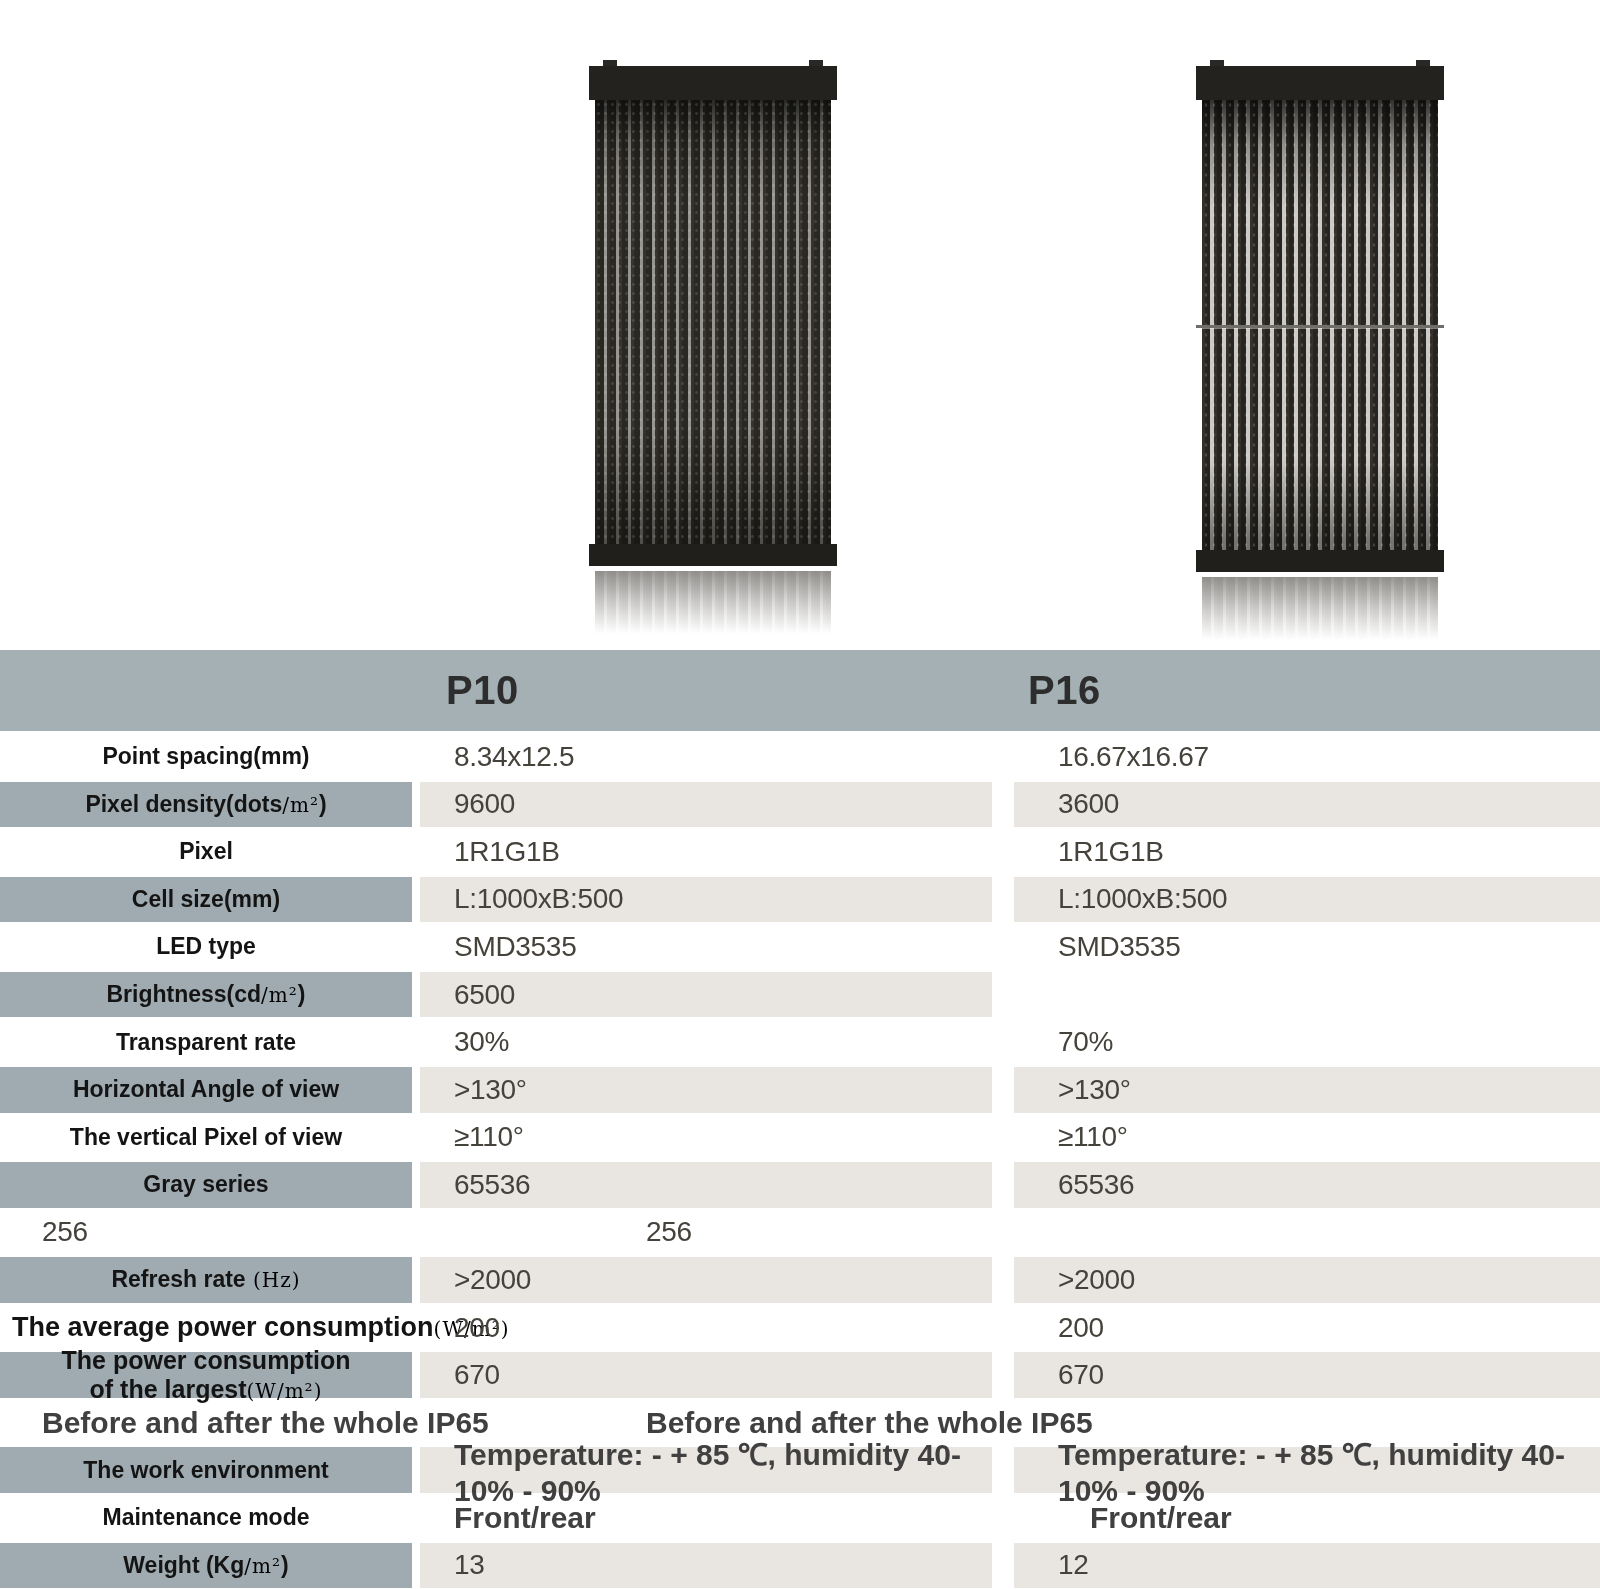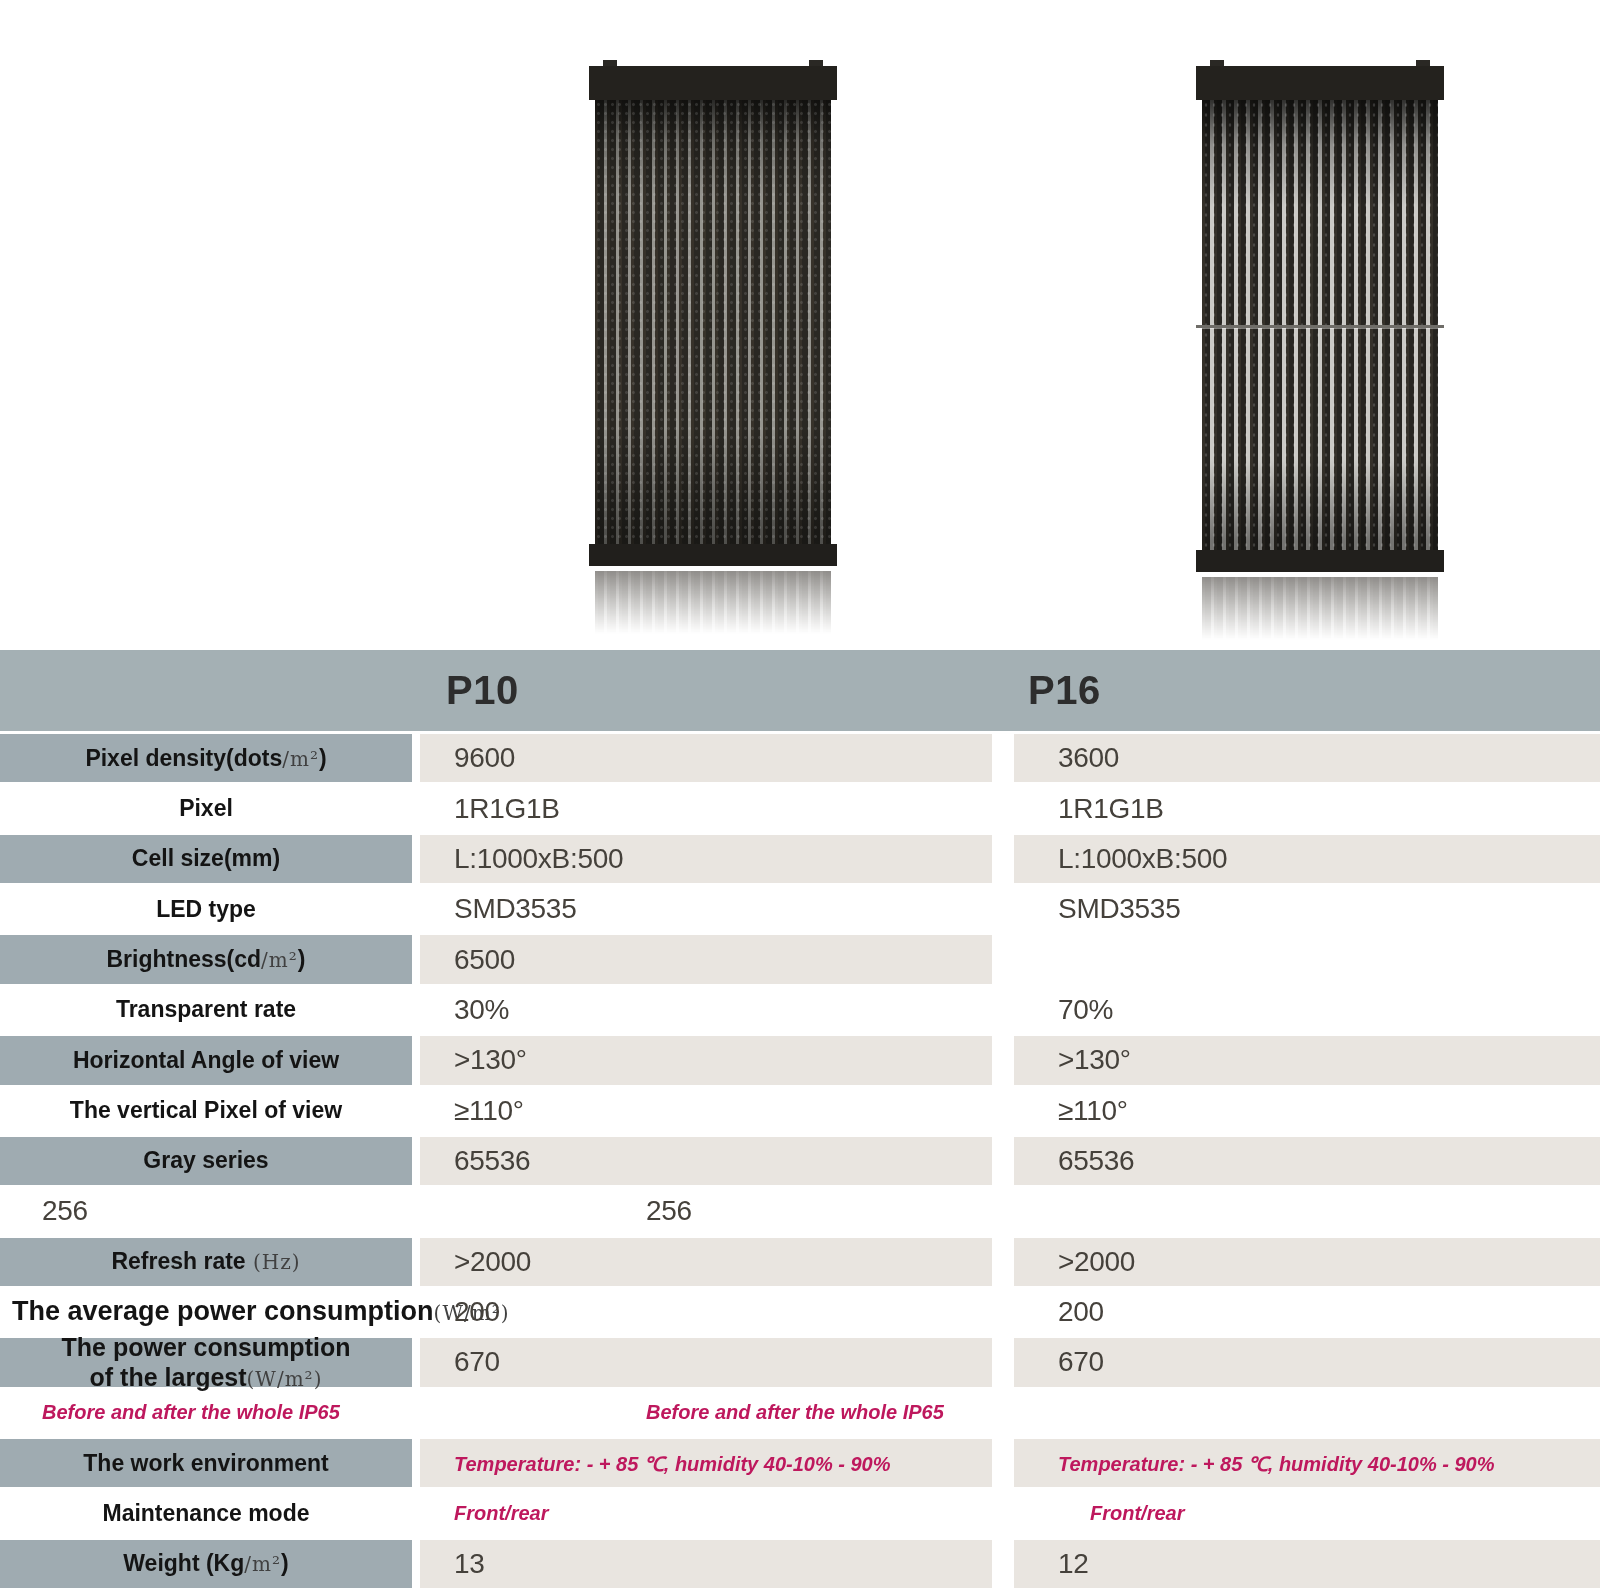--- a/index.html
+++ b/index.html
@@ -60,23 +60,23 @@
   .cell.lbl{width:412px;justify-content:center;text-align:center;}
   .cell.v1{width:572px;margin-left:8px;padding-left:34px;}
   .cell.v2{flex:1;margin-left:22px;padding-left:44px;}
   .trow.header .cell{margin:2px 0;}
   .trow.header .cell.lbl{background:#a4b0b4;}
   .trow.header .cell.v1,.trow.header .cell.v2{background:#a4b0b4;}
   .trow.shaded .cell.lbl{background:#9fabb1;}
   .trow.shaded .cell.v1,.trow.shaded .cell.v2{background:#e9e5e0;}
   .htxt{font-size:40px;font-weight:600;color:#2d2d2d;letter-spacing:0.5px;}
   .lt{font-weight:bold;font-size:23px;color:#141414;line-height:1.18;white-space:pre-line;}
-  .unit{font-family:"DejaVu Serif","Liberation Serif",serif;font-weight:normal;font-size:20px;color:#404040;letter-spacing:1px;}
+  .unit{font-family:"DejaVu Serif","Liberation Serif",serif;font-weight:normal;font-size:20px;color:#000000;letter-spacing:1px;}
   .val{font-size:28px;color:#45413b;letter-spacing:-0.3px;}
-  .val.boldv{font-size:20px;font-weight:bold;color:#be185d;letter-spacing:0;font-style:italic;}
+  .val.boldv{font-size:30px;font-weight:bold;color:#404040;letter-spacing:0;}
   .trow.row-wide .cell.lbl{justify-content:flex-start;padding-left:12px;overflow:visible;}
   .trow.row-wide .lt{white-space:nowrap;font-size:27px;}
   .trow.row-two .lt{font-size:25px;}
   .cell.v2.indent{padding-left:76px;}
 </style>
 </head>
 <body>
 
 <div class="screen">
 
@@ -99,20 +99,31 @@
   <div class="spec-table" id="spec-table">
       <div class="trow header">
         <div class="cell lbl"></div>
         <div class="cell v1">
           <span class="htxt">P10</span>
         </div>
         <div class="cell v2">
           <span class="htxt">P16</span>
         </div>
       </div>
+      <div class="trow">
+        <div class="cell lbl">
+          <span class="lt">Point spacing(mm)</span>
+        </div>
+        <div class="cell v1">
+          <span class="val">8.34x12.5</span>
+        </div>
+        <div class="cell v2">
+          <span class="val">16.67x16.67</span>
+        </div>
+      </div>
       <div class="trow shaded">
         <div class="cell lbl">
           <span class="lt">Pixel density(dots<span class="unit">/m²</span><span>)</span></span>
         </div>
         <div class="cell v1">
           <span class="val">9600</span>
         </div>
         <div class="cell v2">
           <span class="val">3600</span>
         </div>

